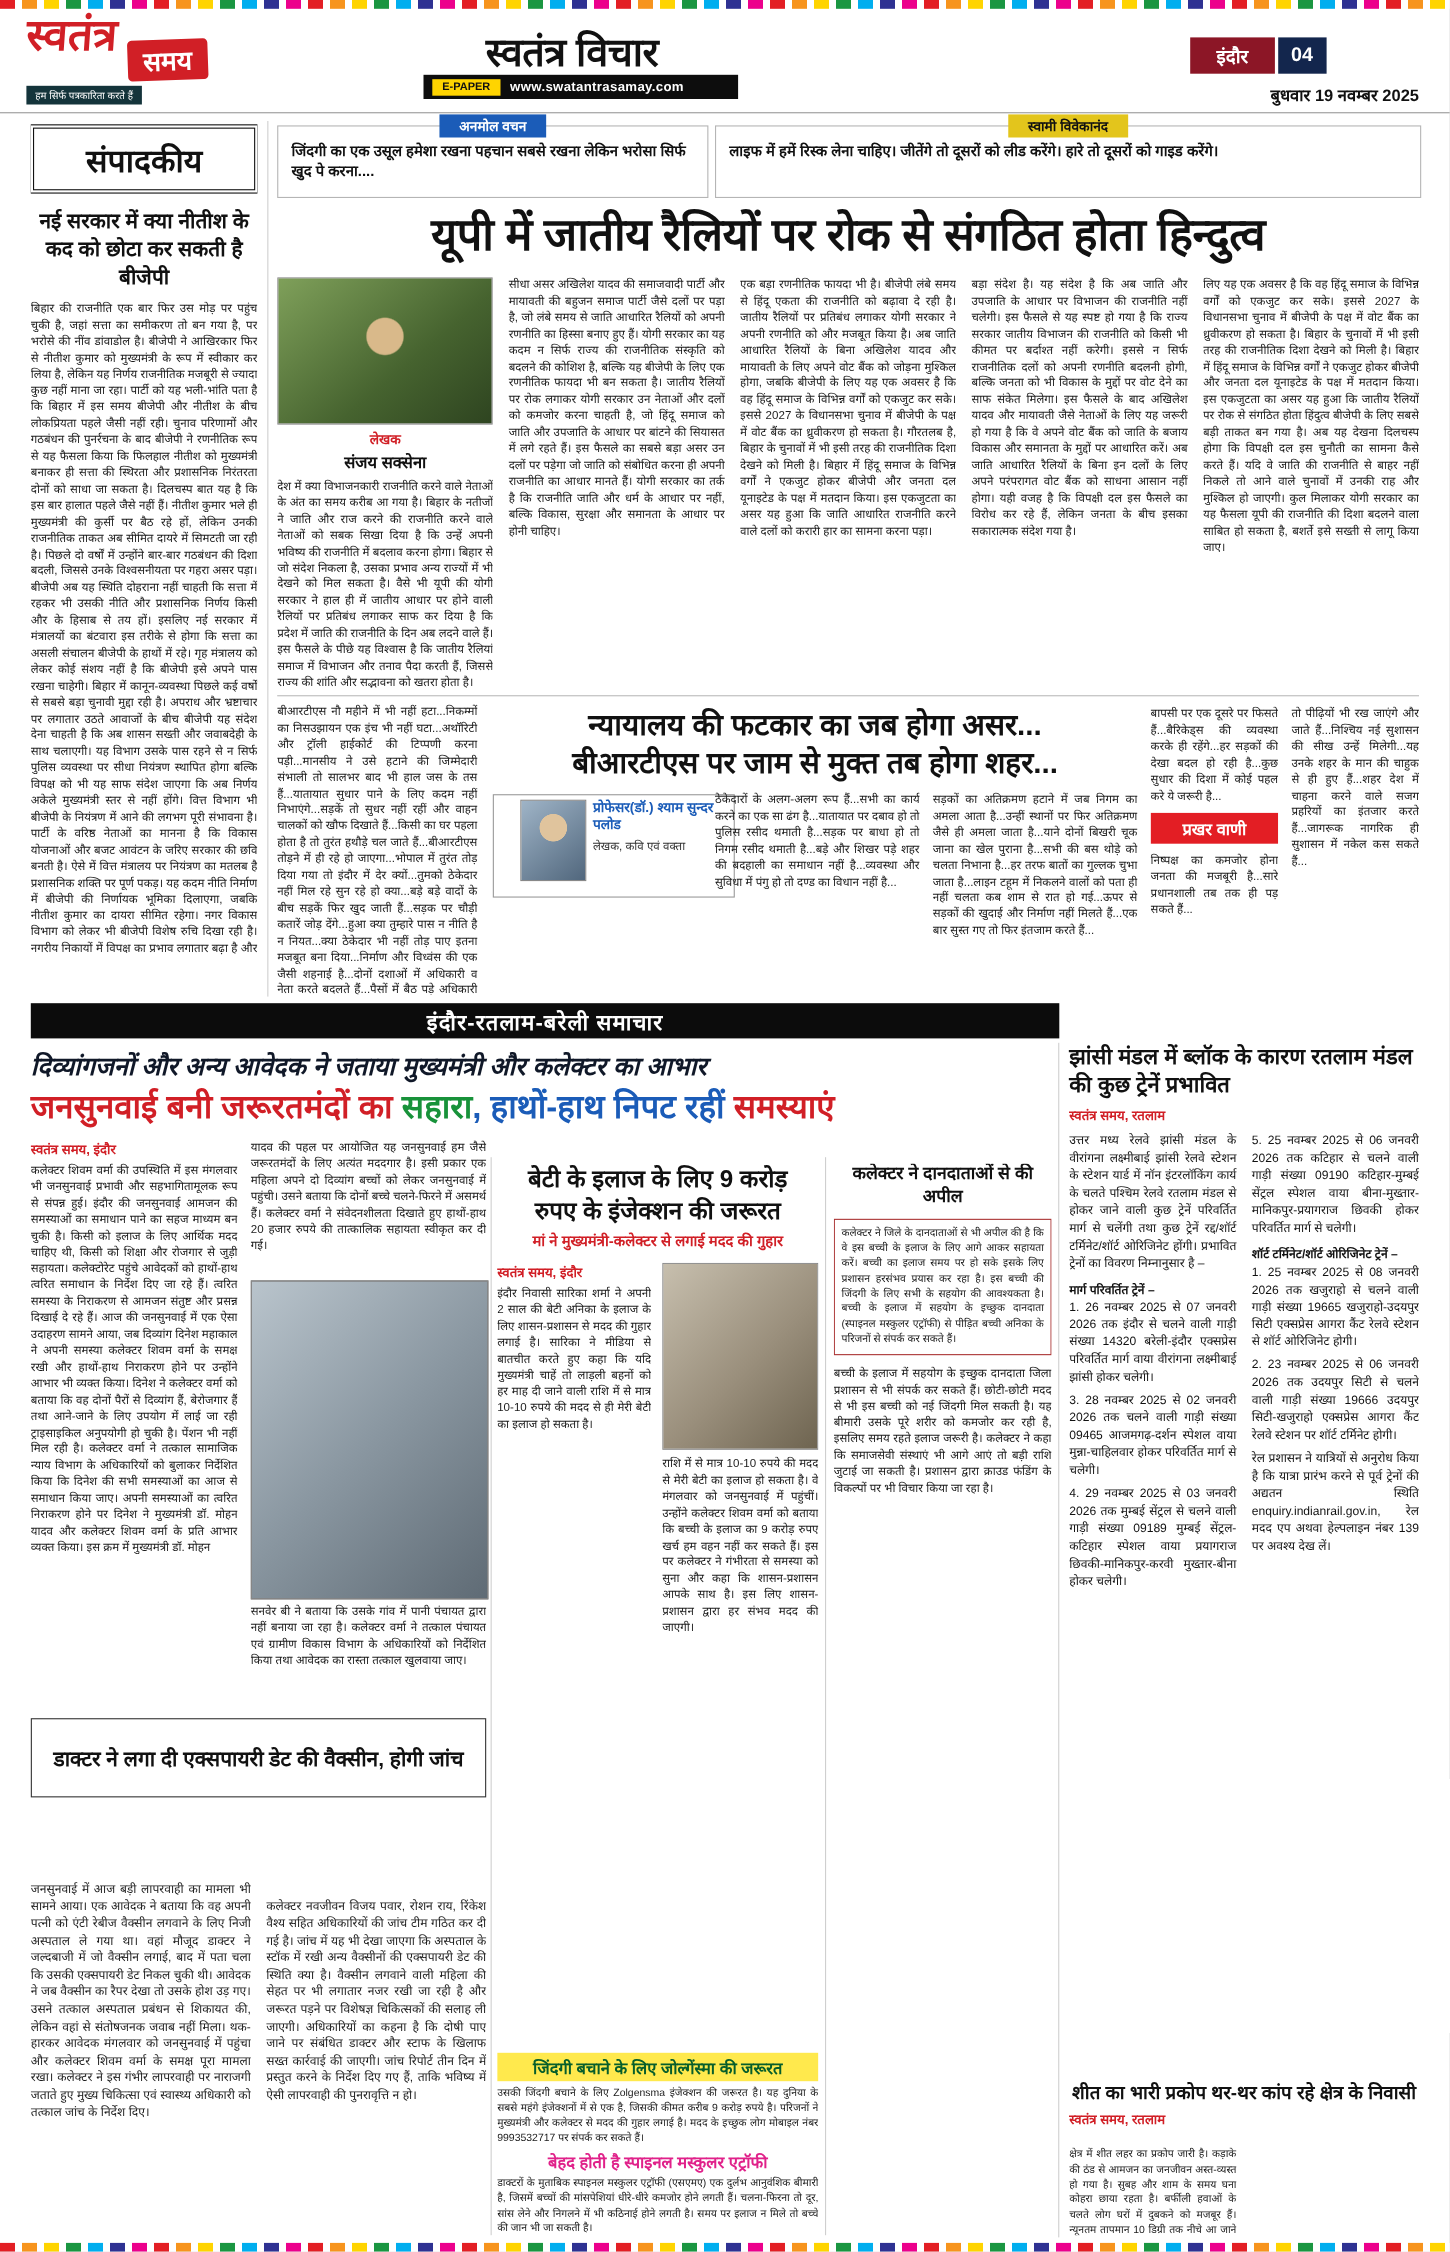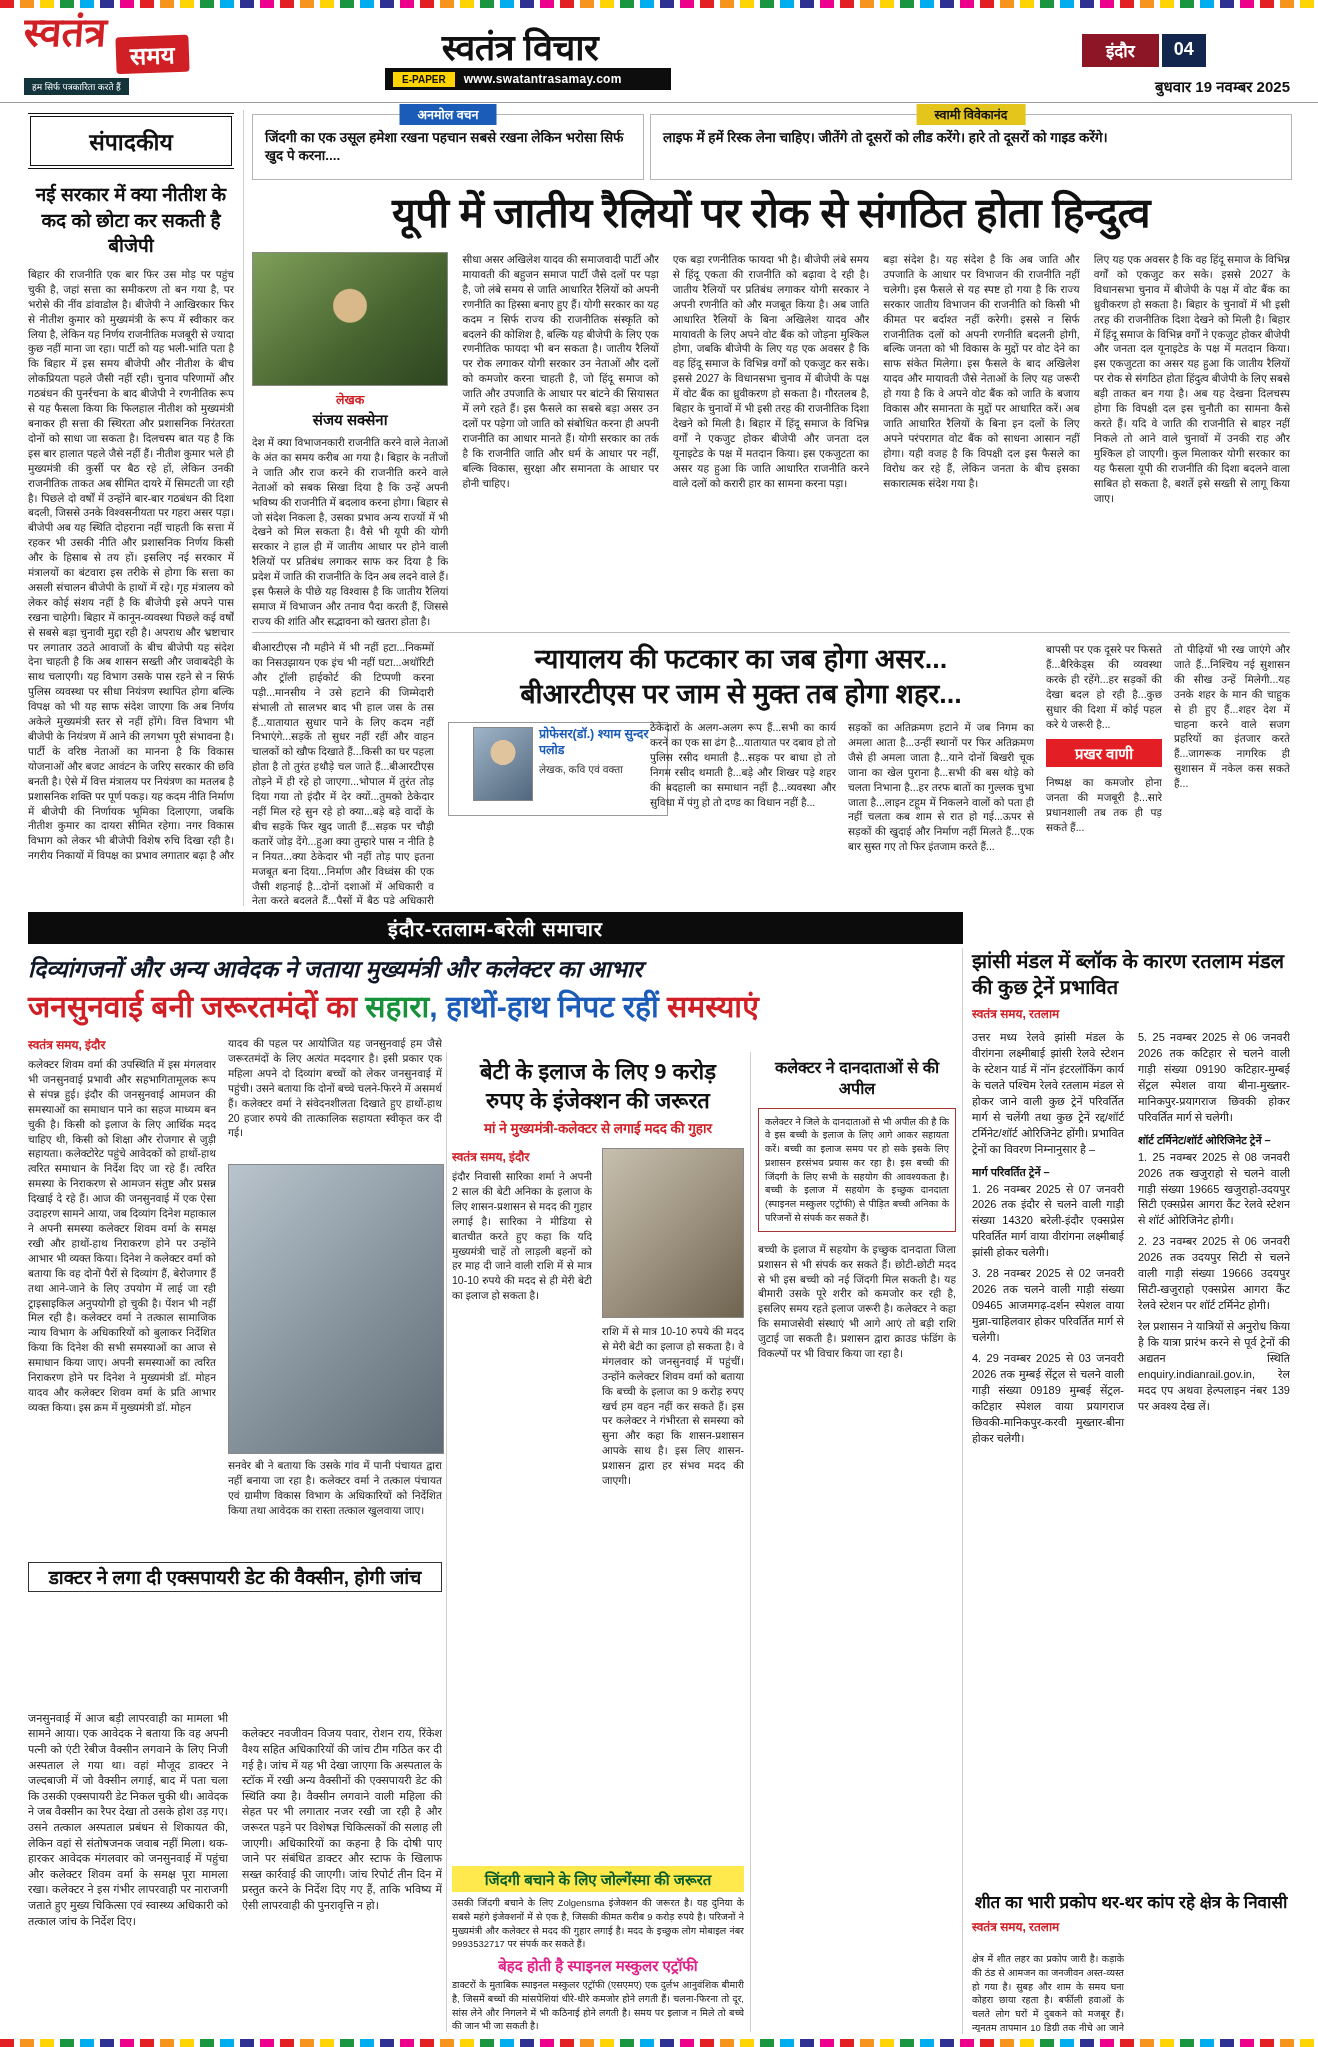--- a/index.html
+++ b/index.html
@@ -28,21 +28,21 @@
   .dateline{font-size:15px;font-weight:bold;text-align:right;}
 
   
   .qbox{border:1px solid #b5b5b5;}
   .qpill{position:absolute;top:-11px;left:50%;transform:translateX(-50%);padding:2px 18px;font-weight:bold;font-size:12.5px;white-space:nowrap;}
   .qpill-blue{background:#1b5cb8;color:#fff;}
   .qpill-yellow{background:#e3c51c;color:#111;}
   .qtext{padding:14px 12px 6px;font-size:13.5px;font-weight:bold;line-height:1.35;}
 
   
-  .ed-box{border:1px solid #111;box-shadow:0 0 0 2px #fff,0 0 0 3px #111;text-align:center;font-size:23px;font-weight:900;padding:8px 4px;margin:6px 2px 16px;}
+  .ed-box{border:1px solid #111;box-shadow:0 0 0 2px #fff,0 0 0 3px #111;text-align:center;font-size:29px;font-weight:900;padding:8px 4px;margin:6px 2px 16px;}
   .ed-head{font-size:19px;font-weight:800;text-align:center;line-height:1.35;margin-bottom:8px;}
   .bodytxt{font-size:10.5px;line-height:1.42;text-align:justify;overflow:hidden;color:#1b1b1b;}
   .bodytxt-sm{font-size:9.5px;line-height:1.45;text-align:justify;overflow:hidden;color:#1b1b1b;}
 
   
   .main-head{font-size:41px;font-weight:900;text-align:center;letter-spacing:-0.5px;line-height:1.15;}
   .lead-row{display:flex;gap:14px;}
   .lead-col{flex:1;display:flex;flex-direction:column;overflow:hidden;}
   .photo{border:1px solid #888;}
   .photo-author{height:132px;background:radial-gradient(circle at 50% 40%,#d9b98a 0 13%,rgba(0,0,0,0) 14%),linear-gradient(140deg,#7fa05a,#46632f 60%,#2e4420);}
@@ -64,21 +64,21 @@
   .c-red{color:#d11f26;} .c-green{color:#18923a;} .c-blue{color:#1b5cb8;}
   .byline-red{color:#d11f26;font-weight:bold;font-size:12px;margin-bottom:4px;}
   .photo-jansunwai{background:linear-gradient(135deg,#b9c4cc,#8a97a1 50%,#5f6b75),#777;}
   .photo-beti{background:linear-gradient(135deg,#c7bfae,#9a8f7c 55%,#6e6450);}
 
   .beti-head{font-size:22px;font-weight:900;text-align:center;line-height:1.3;}
   .beti-sub{color:#d11f26;font-weight:bold;font-size:13.5px;text-align:center;margin-top:4px;}
   .appeal-title{font-size:16px;font-weight:900;text-align:center;line-height:1.3;}
   .appeal-box{border:1px solid #a33;padding:6px;margin-top:8px;}
 
-  .vx-headbox{border:1.5px solid #333;font-size:19px;font-weight:900;text-align:center;padding:1px 4px;}
+  .vx-headbox{border:1.5px solid #333;font-size:19px;font-weight:900;text-align:center;padding:22px 4px;}
   .twocol{column-count:2;column-gap:14px;}
 
   .zolg-strip{background:#ffe94d;color:#075e2b;font-weight:bold;font-size:15px;text-align:center;padding:3px 0;}
   .zolg-sub{color:#e0218a;font-weight:bold;font-size:15px;text-align:center;}
 
   .tr-head{font-size:20px;font-weight:900;line-height:1.3;}
   .t-sec{font-weight:bold;font-size:11px;margin:6px 0 3px;}
   .t-item{font-size:11px;line-height:1.45;text-align:justify;margin-bottom:5px;}
   .t-intro,.t-note{font-size:11px;line-height:1.45;text-align:justify;margin-bottom:5px;}
   .cold-head{font-size:17px;font-weight:900;text-align:center;line-height:1.3;}

